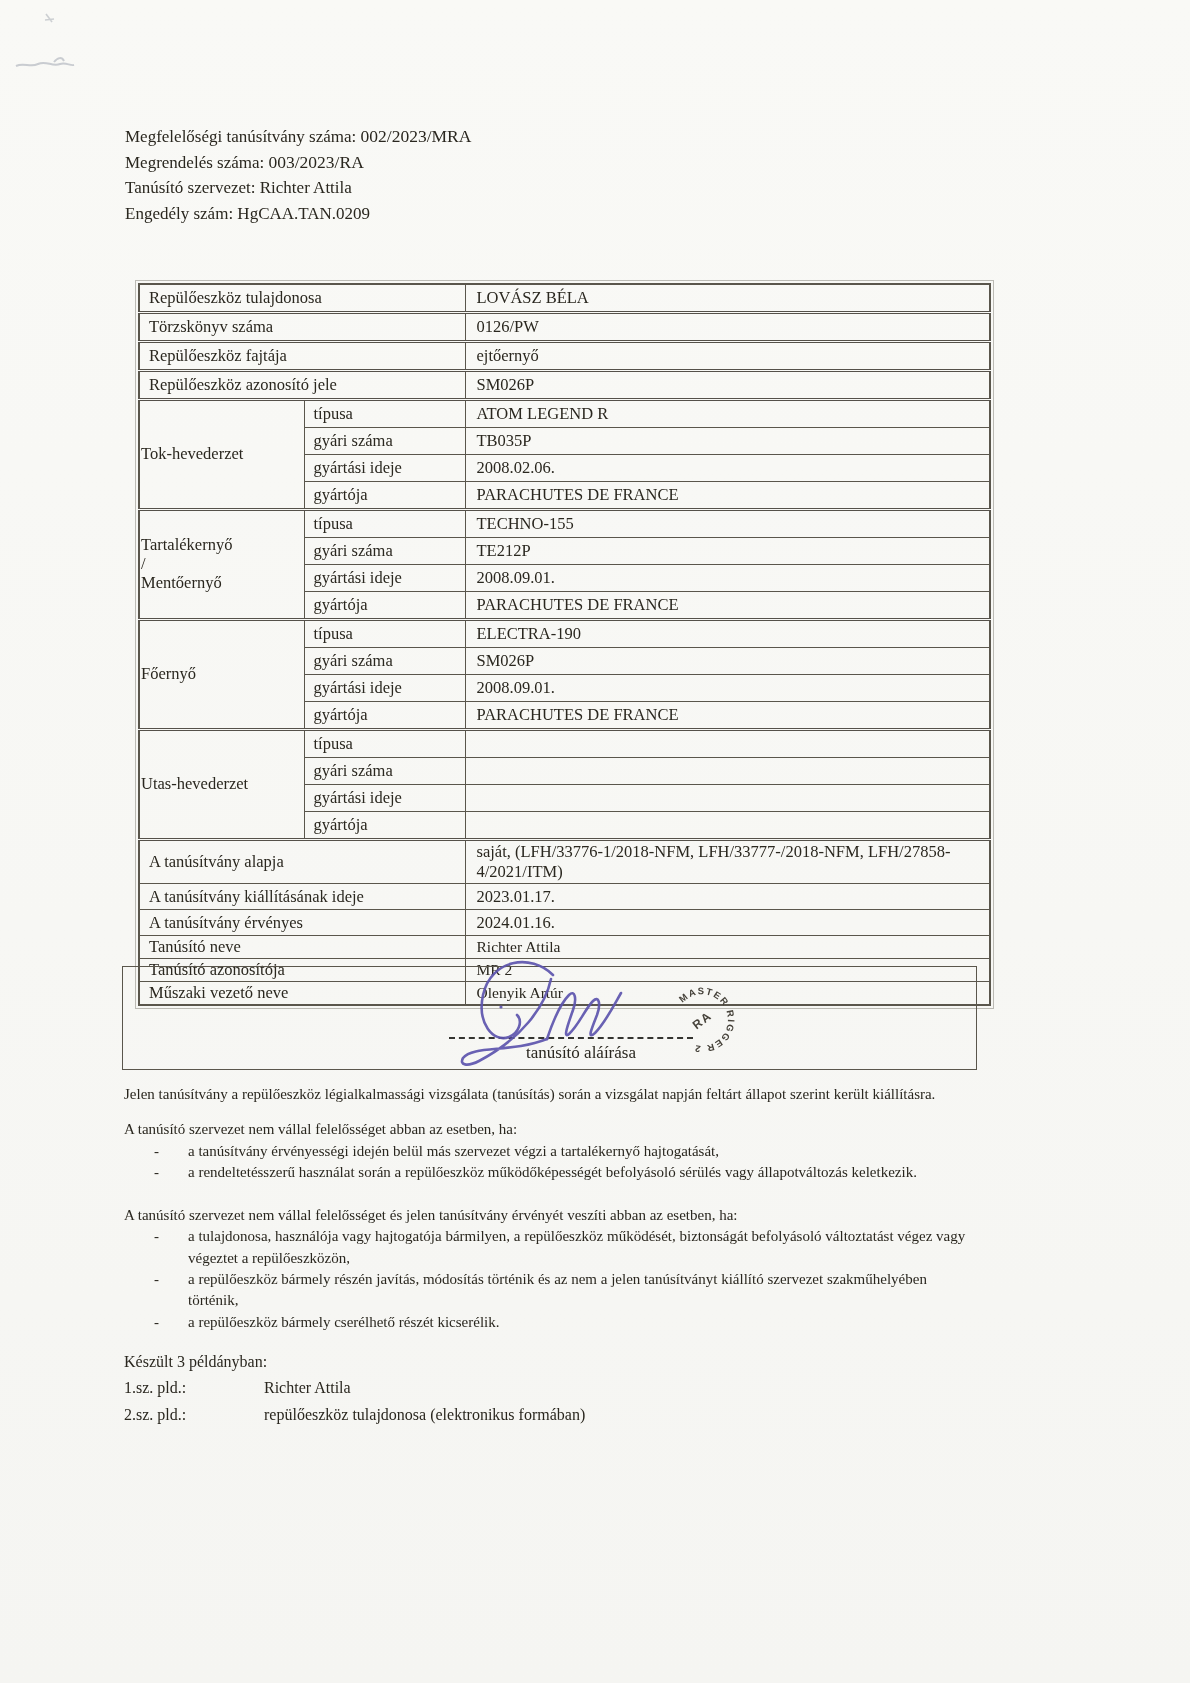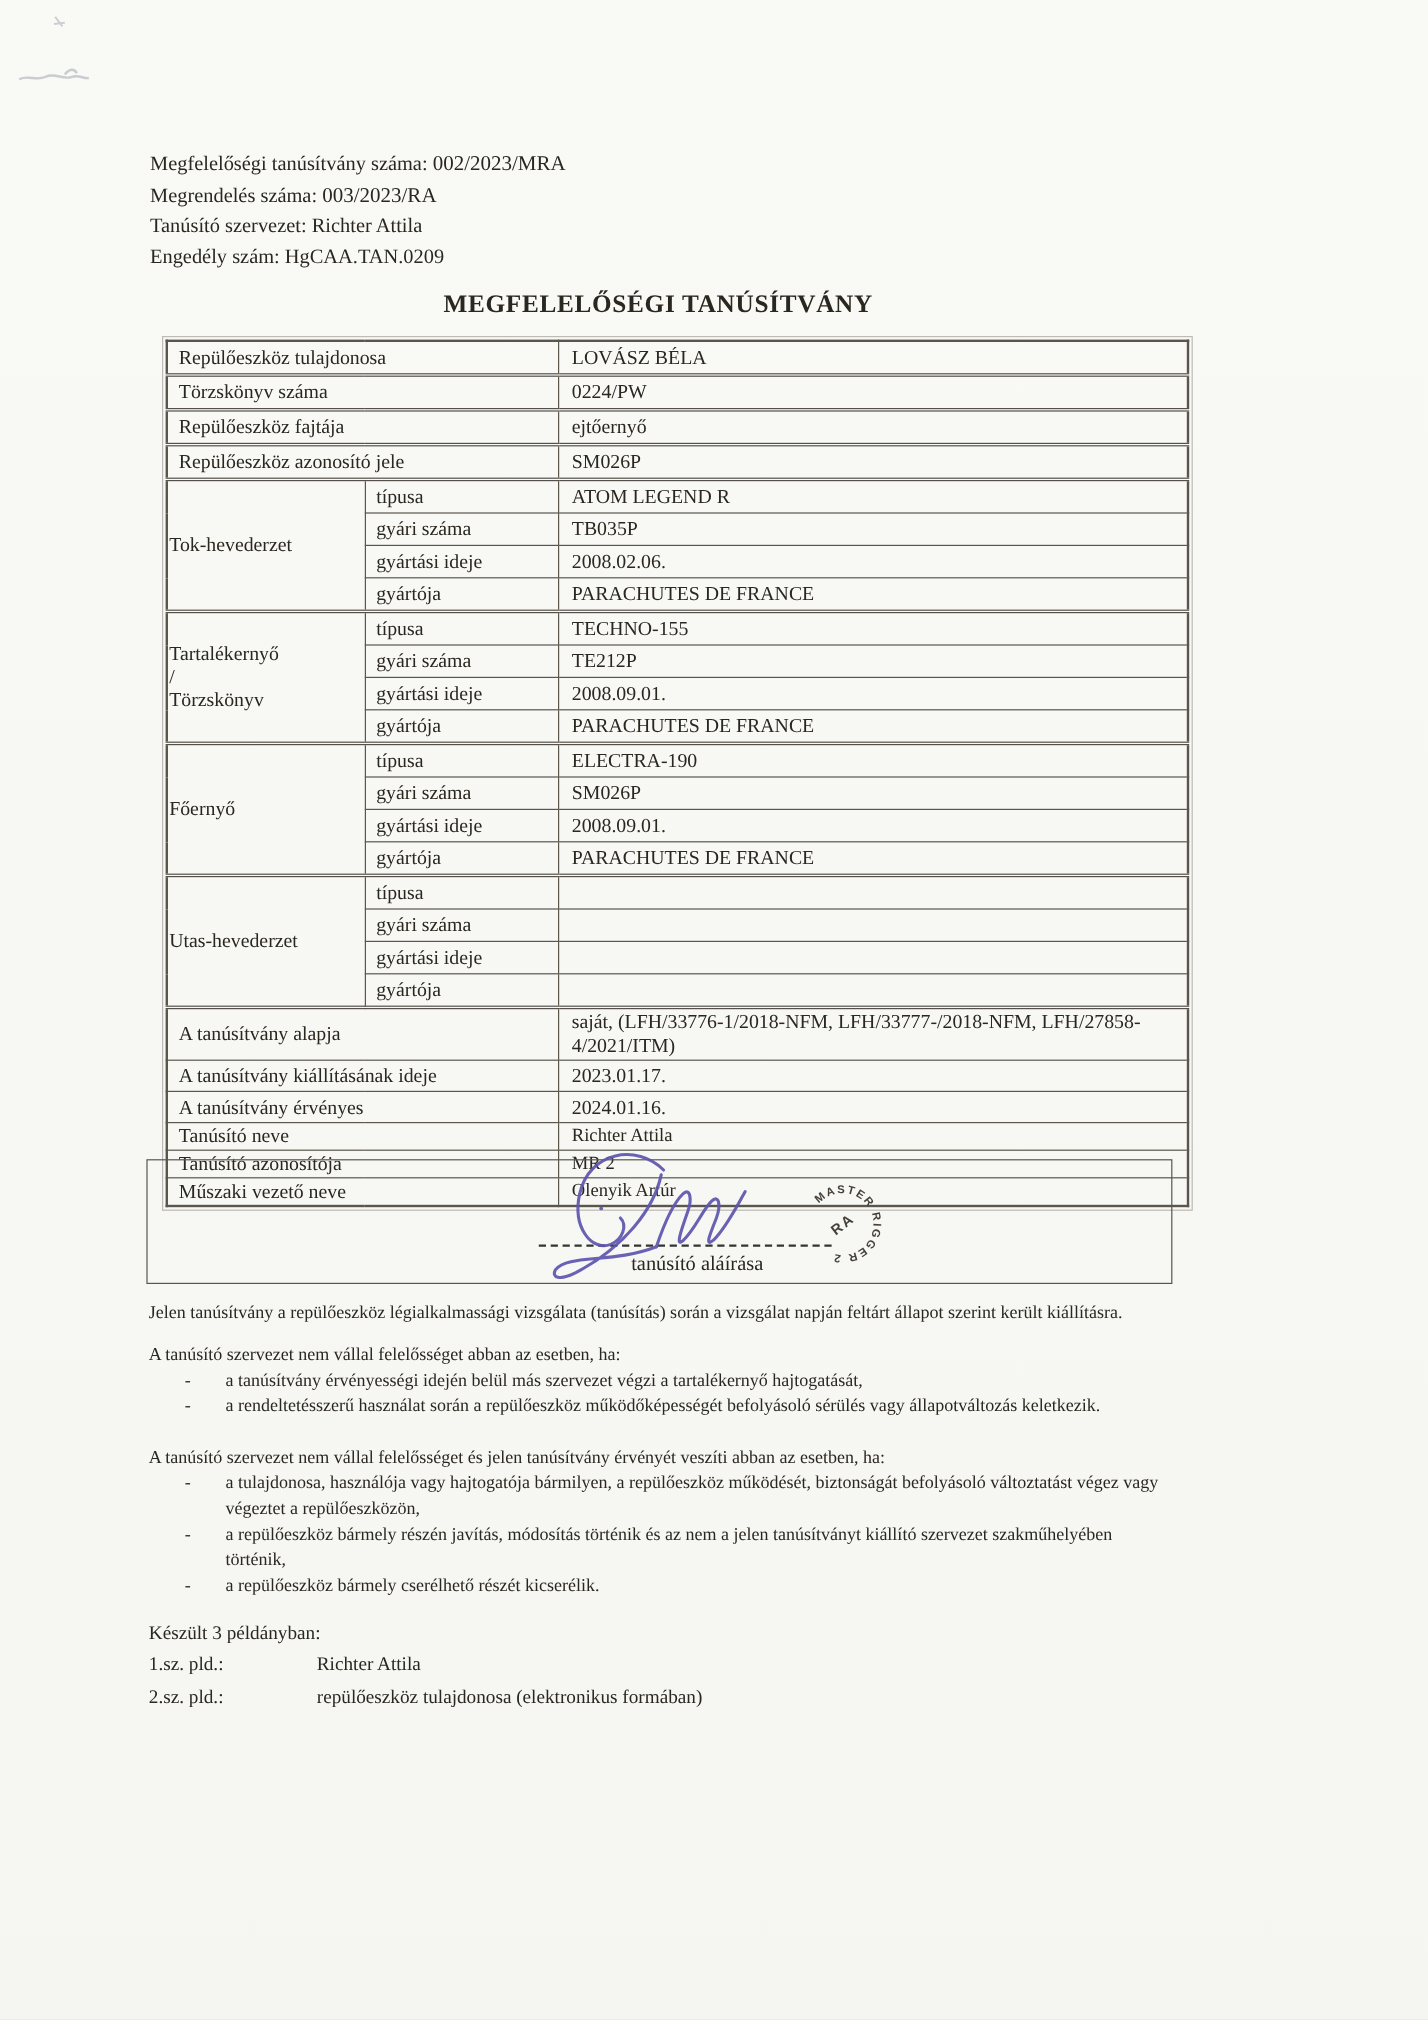--- a/index.html
+++ b/index.html
@@ -79,36 +79,35 @@
     <div class="header-line">
       <span>Tanúsító szervezet:</span>
       <span>Richter Attila</span>
     </div>
     <div class="header-line">
       <span>Engedély szám:</span>
       <span>HgCAA.TAN.0209</span>
     </div>
   </div>
 
-  <div class="doc-title">MEGFELELŐSÉGI TANÚSÍTVÁNY</div>
 
   <table class="cert-table">
     <colgroup>
         <col style="width:165px">
         <col style="width:161px">
         <col>
       </colgroup>
     <tbody>
       <tr class="r-top">
         <td colspan="2" class="lbl">Repülőeszköz tulajdonosa</td>
         <td class="val">LOVÁSZ BÉLA</td>
       </tr>
       <tr class="r-top sep">
         <td colspan="2" class="lbl">Törzskönyv száma</td>
-        <td class="val">0224/PW</td>
+        <td class="val">0126/PW</td>
       </tr>
       <tr class="r-top sep">
         <td colspan="2" class="lbl">Repülőeszköz fajtája</td>
         <td class="val">ejtőernyő</td>
       </tr>
       <tr class="r-top sep">
         <td colspan="2" class="lbl">Repülőeszköz azonosító jele</td>
         <td class="val">SM026P</td>
       </tr>
 
@@ -129,21 +128,21 @@
       </tr>
       <tr class="r-grp">
         <td class="sub">gyártója</td>
         <td class="val">PARACHUTES DE FRANCE</td>
       </tr>
 
       <tr class="r-grp sep">
         <td class="gname" rowspan="4">
           <div>Tartalékernyő</div>
           <div>/</div>
-          <div>Törzskönyv</div>
+          <div>Mentőernyő</div>
         </td>
         <td class="sub">típusa</td>
         <td class="val">TECHNO-155</td>
       </tr>
       <tr class="r-grp">
         <td class="sub">gyári száma</td>
         <td class="val">TE212P</td>
       </tr>
       <tr class="r-grp">
         <td class="sub">gyártási ideje</td>

